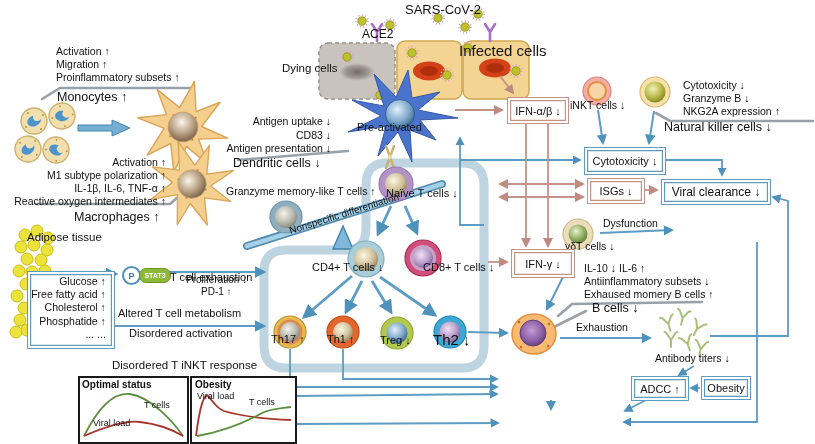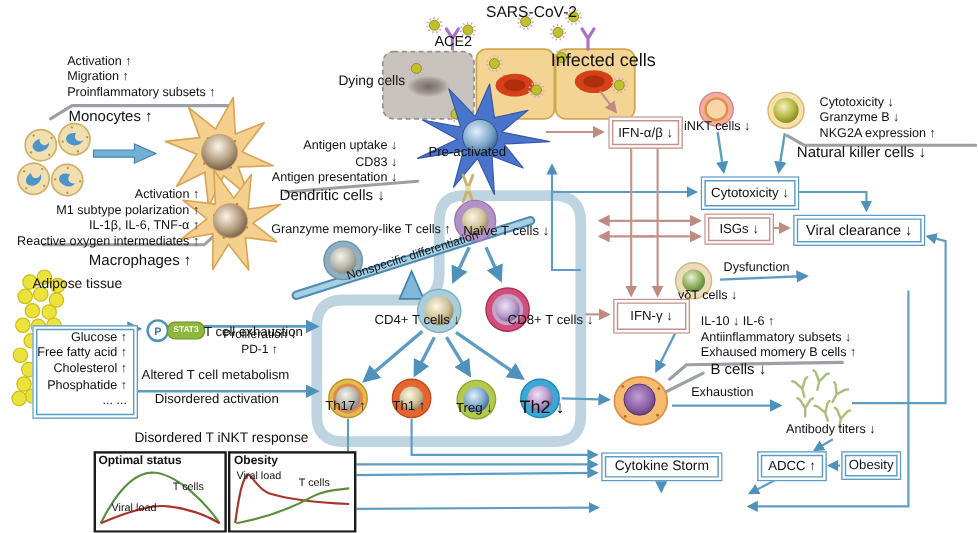--- a/index.html
+++ b/index.html
@@ -393,23 +393,20 @@
     </div>
 <div class="bx pink" style="left:511px;top:249px;width:62px;height:27px">
   <span>IFN-γ ↓</span>
     </div>
 <div class="bx blue" style="left:584px;top:147px;width:80px;height:26px">
   <span>Cytotoxicity ↓</span>
     </div>
 <div class="bx blue bb" style="left:661px;top:179px;width:108px;height:24px">
   <span>Viral clearance ↓</span>
     </div>
-<div class="bx blue" style="left:501px;top:377px;width:99px;height:22px;font-size:11.5px">
-  <span>Cytokine Storm</span>
-    </div>
 <div class="bx blue" style="left:631px;top:376px;width:56px;height:23px">
   <span>ADCC ↑</span>
     </div>
 <div class="bx blue" style="left:701px;top:376px;width:48px;height:22px">
   <span>Obesity</span>
     </div>
 
 <div class="lbl" style="left:112px;top:359px;font-size:11.5px">Disordered T iNKT response</div>
 
 <div class="gpanel" style="left:78px;top:376px;width:107px;height:64px">

